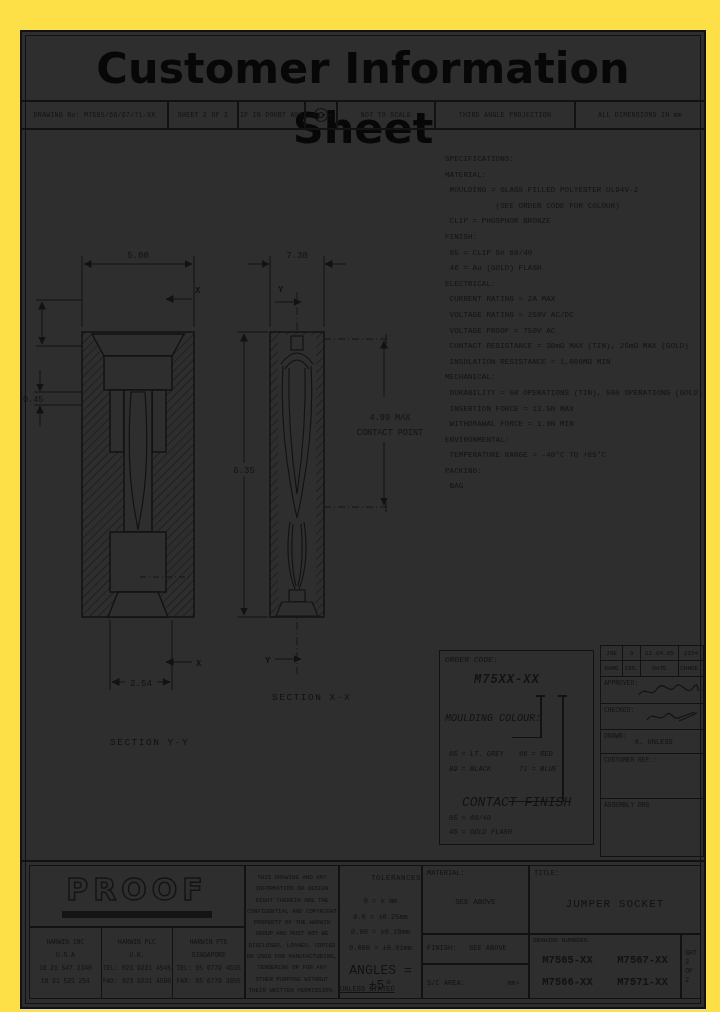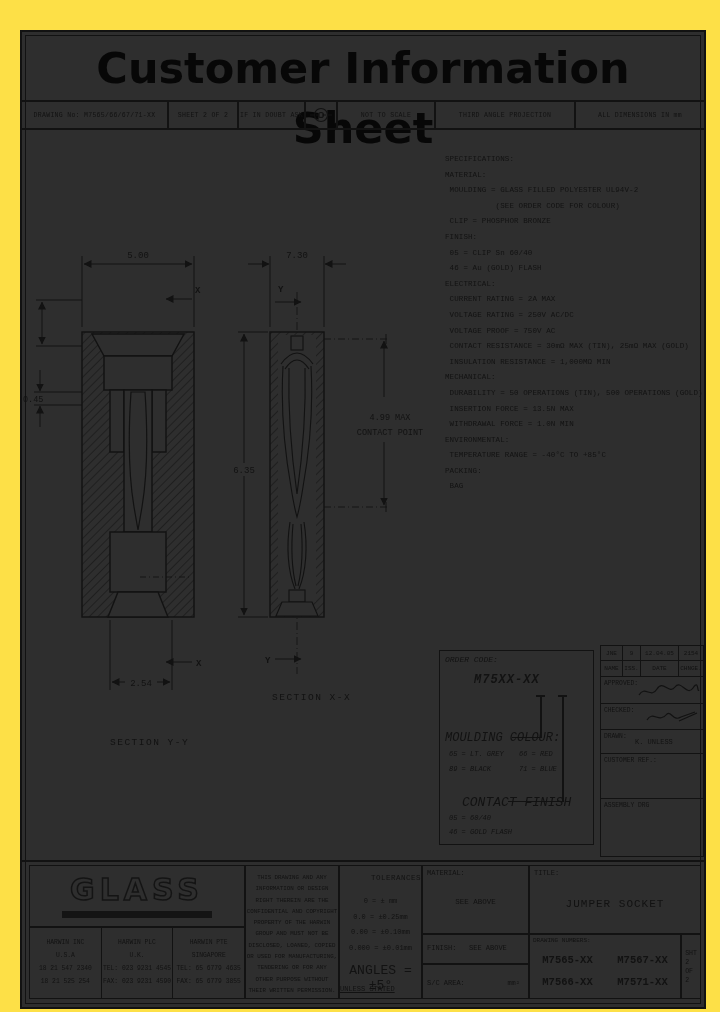--- a/index.html
+++ b/index.html
@@ -234,21 +234,21 @@
 
     <div class="order-box">
       <div class="order-title">ORDER CODE:</div>
       <div class="order-code">M75XX-XX</div>
       <div class="tick" style="left:96px;top:44px;width:9px;height:1.5px"></div>
       <div class="tick" style="left:100px;top:44px;width:1.5px;height:42px"></div>
       <div class="tick" style="left:118px;top:44px;width:9px;height:1.5px"></div>
       <div class="tick" style="left:122px;top:44px;width:1.5px;height:106px"></div>
       <div class="tick" style="left:72px;top:86px;width:30px;height:1px"></div>
       <div class="tick" style="left:68px;top:150px;width:56px;height:1px"></div>
-      <div class="order-small" style="left:5px;top:80px;font-size:12px">MOULDING COLOUR:</div>
+      <div class="order-small" style="left:5px;top:62px;font-size:10px">MOULDING COLOUR:</div>
       <div class="order-small" style="left: 9px; top: 96px; line-height: 15px; white-space: pre;">65 = LT. GREY
 89 = BLACK</div>
       <div class="order-small" style="left: 79px; top: 96px; line-height: 15px; white-space: pre;">66 = RED
 71 = BLUE</div>
       <div class="order-small" style="left:22px;top:144px;font-size:13px">CONTACT FINISH</div>
       <div class="order-small" style="left: 9px; top: 160px; line-height: 14px; white-space: pre;">05 = 60/40
 46 = GOLD FLASH</div>
     </div>
 
     <div class="rev">
@@ -284,21 +284,21 @@
         <div class="rev-label">CUSTOMER REF.:</div>
       </div>
       <div class="rev-block" style="height:52px">
         <div class="rev-label">ASSEMBLY DRG</div>
       </div>
     </div>
 
     <div class="footer-line"></div>
 
     <div class="fbox" style="left:7px;top:833px;width:216px;height:62px">
-      <div class="logo-text">GLASS</div>
+      <div class="logo-text">PROOF</div>
       <div class="logo-bar"></div>
     </div>
 
     <div class="fbox" style="left:7px;top:895px;width:216px;height:72px">
       <div class="addr">
         <div class="addr-col"><span>HARWIN INC</span><br><span>U.S.A</span><br><span>18 21 547 2340</span><br><span>18 21 525 254</span></div>
         <div class="addr-col"><span>HARWIN PLC</span><br><span>U.K.</span><br><span>TEL: 023 9231 4545</span><br><span>FAX: 023 9231 4590</span></div>
         <div class="addr-col"><span>HARWIN PTE</span><br><span>SINGAPORE</span><br><span>TEL: 65 6779 4635</span><br><span>FAX: 65 6779 3855</span></div>
       </div>
     </div>

